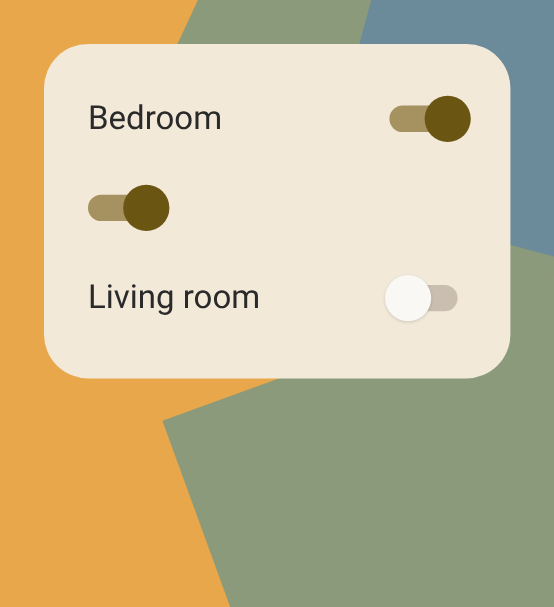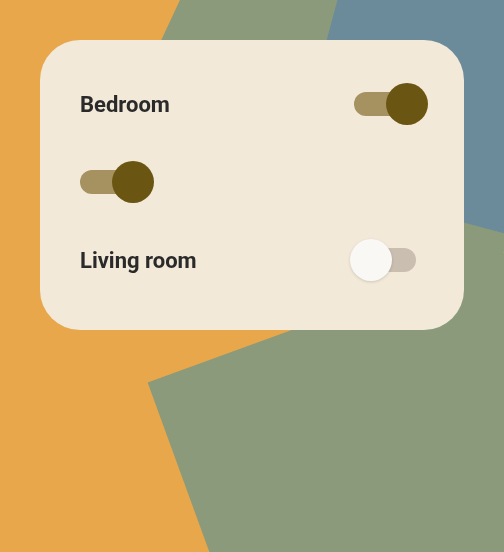--- a/index.html
+++ b/index.html
@@ -69,22 +69,22 @@
       justify-content: space-between;
       align-items: center;
       margin-bottom: 50px;
     }
     
     .light-row:last-child {
       margin-bottom: 6px;
     }
     
     .light-label {
-      font-size: 22px;
-      font-weight: 700;
+      font-size: 30px;
+      font-weight: 400;
       color: #2a2a2a;
     }
     
     .toggle {
       position: relative;
       width: 70px;
       height: 28px;
       cursor: pointer;
     }
     

